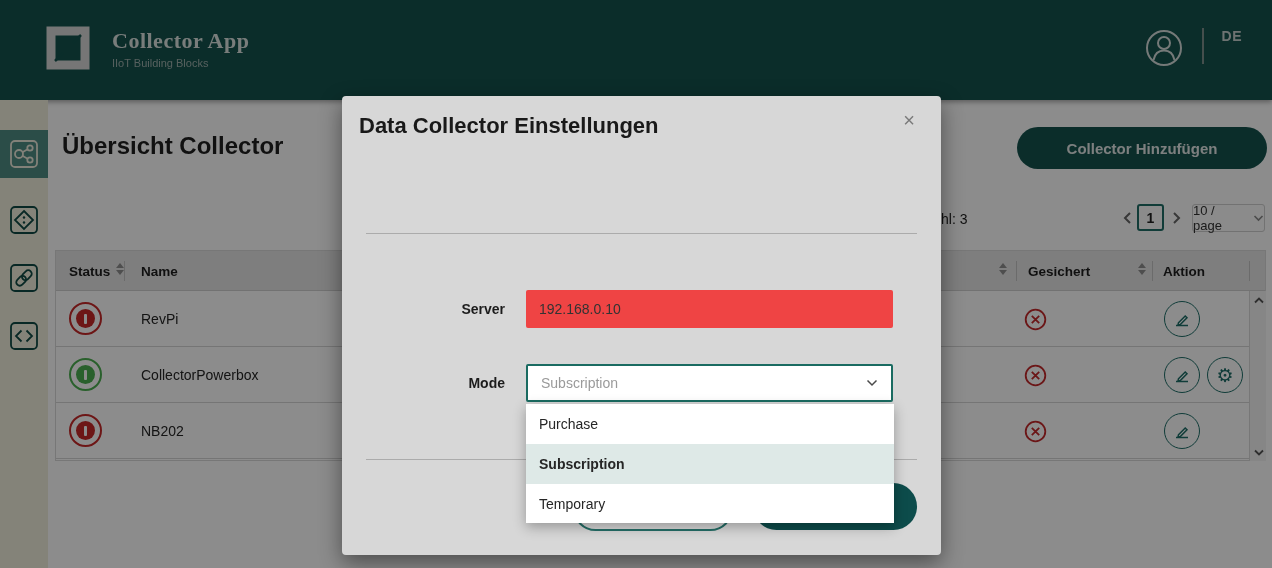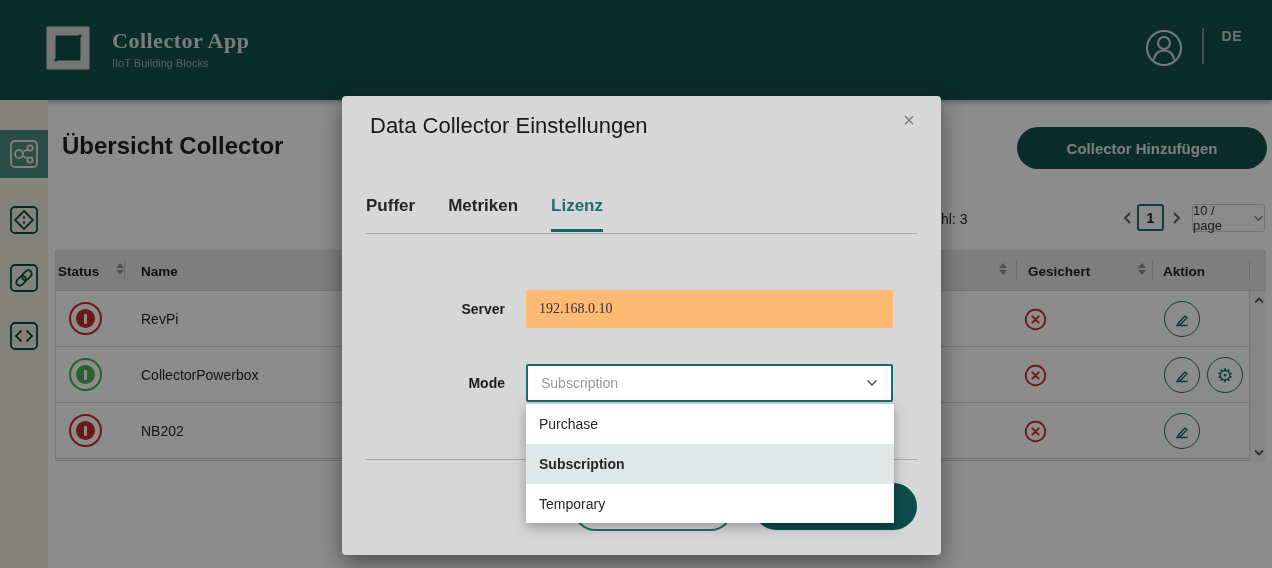--- a/index.html
+++ b/index.html
@@ -49,28 +49,28 @@
   .secured-ic{position:absolute;left:968px;top:17px;cursor:default;}
   .act-circle{position:absolute;top:10px;width:36px;height:36px;border:1.5px solid #1E6E68;border-radius:50%;display:flex;align-items:center;justify-content:center;cursor:pointer;background:transparent;}
   .act-edit{left:1108px;} .act-gear{left:1151px;}
   .gear-glyph{font-family:"DejaVu Sans",sans-serif;font-size:19px;color:#1E6E68;line-height:1;}
   .tscroll{position:absolute;left:1193px;top:40px;width:17px;height:170px;background:#F4F4F4;border-left:1px solid #D9D9D9;}
   .tscroll .arr{position:absolute;left:0;width:17px;height:14px;display:flex;align-items:center;justify-content:center;cursor:pointer;}
   
   .overlay{position:absolute;inset:0;background:rgba(0,0,0,0.45);z-index:50;}
   
   .modal{position:absolute;left:342px;top:96px;width:599px;height:459px;background:#D7D7D7;border-radius:4px;z-index:60;box-shadow:0 8px 22px rgba(0,0,0,.45);}
-  .modal-title{position:absolute;left:28px;top:17px;font-size:22px;font-weight:400;color:#191919;}
+  .modal-title{position:absolute;left:17px;top:17px;font-size:22px;font-weight:700;color:#191919;}
   .modal-close{position:absolute;right:20px;top:12px;font-size:20px;color:#7A7A7A;cursor:pointer;background:none;border:none;font-family:"Liberation Sans",sans-serif;}
   .tabs{position:absolute;left:24px;top:100px;display:flex;gap:33px;}
   .tab{font-size:17px;font-weight:700;color:#262626;padding-bottom:13px;cursor:pointer;border-bottom:3px solid transparent;}
   .tab.active{color:#1D6E68;border-bottom-color:#156560;}
   .tabs-line{position:absolute;left:24px;top:137px;width:551px;height:1px;background:#ABABAB;}
   .frm-label{position:absolute;left:0;width:163px;height:38px;line-height:38px;text-align:right;font-size:14px;font-weight:700;color:#1C1C1C;}
-  .frm-input{position:absolute;left:184px;width:367px;height:38px;background:#fdba74;border:none;border-radius:2px;padding:0 13px;font-size:14px;color:#333;font-family:Liberation Serif, serif;}
+  .frm-input{position:absolute;left:184px;width:367px;height:38px;background:#ef4444;border:none;border-radius:2px;padding:0 13px;font-size:14px;color:#333;font-family:Liberation Sans, sans-serif;}
   .frm-select{position:absolute;left:184px;width:367px;height:38px;background:#fff;border:2px solid #1A6B61;border-radius:2px;display:flex;align-items:center;padding:0 13px;cursor:pointer;}
   .frm-select .ph{font-size:14px;color:#9A9A9A;flex:1;}
   .dropdown{position:absolute;left:184px;top:308px;width:368px;background:#fff;box-shadow:0 4px 12px rgba(0,0,0,.3);z-index:5;}
   .opt{height:40px;display:flex;align-items:center;padding:0 13px;font-size:14px;color:#262626;cursor:pointer;}
   .opt.selected{background:#DEE9E7;font-weight:700;}
   .opt:last-child{height:39px;}
   .footer-line{position:absolute;left:24px;top:363px;width:551px;height:1px;background:#ABABAB;z-index:1;}
   .btn-outline{position:absolute;left:231px;top:390px;width:160px;height:45px;border:2px solid #256E67;border-radius:23px;background:transparent;z-index:1;cursor:pointer;}
   .btn-fill{position:absolute;left:411px;top:387px;width:164px;height:47px;border:none;border-radius:24px;background:#0D4C4B;z-index:1;cursor:pointer;}
   svg{display:block;}
@@ -175,21 +175,21 @@
     <span>10 / page</span>
     <span>
       <svg width="11" height="8" viewBox="0 0 11 8" fill="none" stroke="#8A8A8A" stroke-width="1.6">
           <path d="M1.5 2 L5.5 6 L9.5 2"></path>
         </svg>
     </span>
   </div>
 
   <div class="table">
     <div class="thead">
-      <div class="th" style="left:2px;">Status</div>
+      <div class="th" style="left:13px;">Status</div>
       <div class="sorter" style="left:60px;">
           <span class="up"></span>
           <span class="dn"></span>
         </div>
       <div class="th-div" style="left:68px;"></div>
       <div class="th" style="left:85px;">Name</div>
       <div class="sorter" style="left:943px;">
           <span class="up"></span>
           <span class="dn"></span>
         </div>
@@ -289,25 +289,20 @@
       </div>
     </div>
   </div>
 
   <div class="overlay"></div>
 
   <div class="modal">
     <div class="modal-title">Data Collector Einstellungen</div>
     <button class="modal-close">×</button>
 
-    <div class="tabs">
-      <div class="tab">Puffer</div>
-      <div class="tab">Metriken</div>
-      <div class="tab active">Lizenz</div>
-    </div>
     <div class="tabs-line"></div>
 
     <div class="frm-label" style="top:194px;">Server</div>
     <input class="frm-input" style="top: 194px;" value="192.168.0.10">
 
     <div class="frm-label" style="top:268px;">Mode</div>
     <div class="frm-select" style="top:268px;">
       <span class="ph">Subscription</span>
       <span>
         <svg width="12" height="8" viewBox="0 0 12 8" fill="none" stroke="#4A4A4A" stroke-width="1.5">

